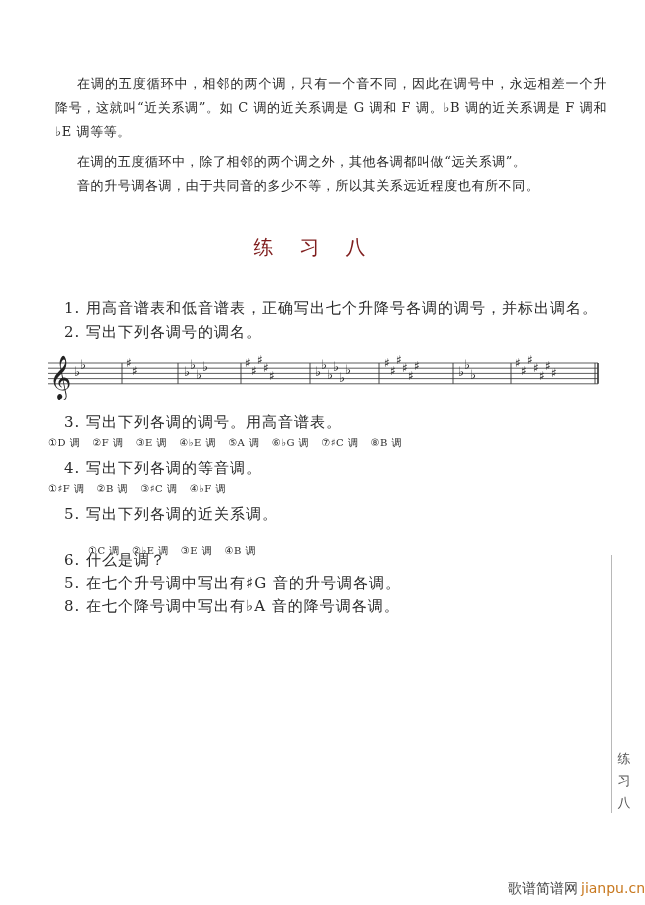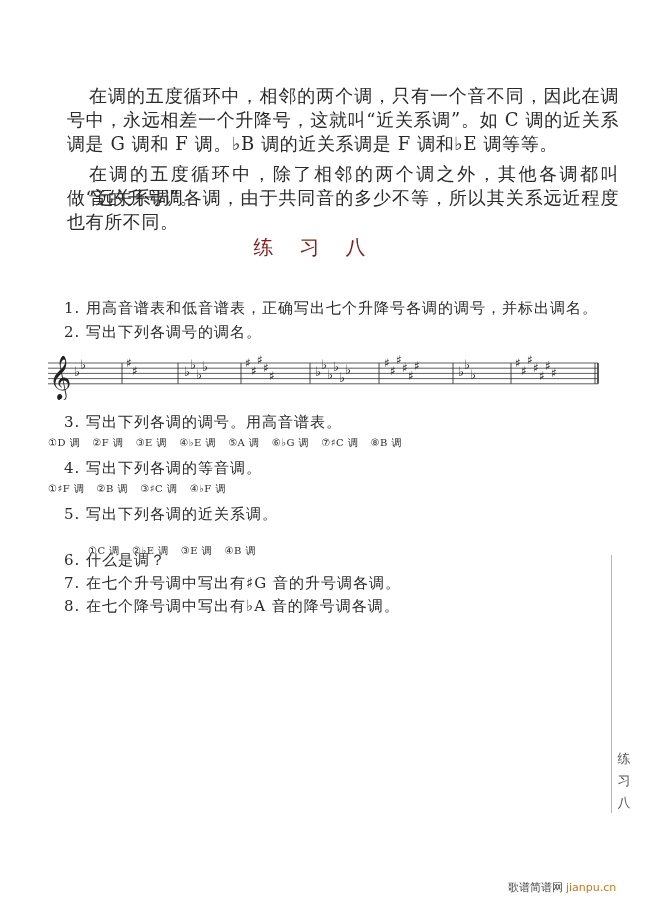--- a/index.html
+++ b/index.html
@@ -3,22 +3,22 @@
 <meta charset="utf-8">
 <style>
   html, body { margin: 0; padding: 0; background: #ffffff; }
   body {
     width: 645px; height: 905px; position: relative; overflow: hidden;
     font-family: "DejaVu Serif", "Liberation Serif", serif;
     color: #2a2a2a;
   }
   .para {
     position: absolute; left: 55px; width: 552px;
-    font-size: 18px; line-height: 24px; letter-spacing: 0.6px;
-    text-align: justify; margin: 12px;
+    font-size: 13px; line-height: 24px; letter-spacing: 0.6px;
+    text-align: justify; margin: 0;
   }
   .indent { text-indent: 22px; }
   .title {
     position: absolute; left: 0; width: 645px; top: 234px;
     text-align: center; font-size: 20px; letter-spacing: 26px;
     color: #7f1d1d;
   }
   .q {
     position: absolute; left: 64px; font-size: 15px; letter-spacing: 1px;
     white-space: nowrap; color: #2a2a2a;
@@ -26,21 +26,21 @@
   .opts { position: absolute; left: 48px; font-size: 10px; white-space: nowrap; }
   .opt { display: inline-block; margin-right: 9px; letter-spacing: 0.5px; }
   .staff-wrap { position: absolute; left: 48px; top: 352px; }
   .side-rule { position: absolute; left: 611px; top: 555px; width: 1px; height: 258px; background: #b8b8b8; }
   .side-label {
     position: absolute; left: 616px; top: 748px; width: 16px;
     font-size: 13px; line-height: 22px; color: #555; text-align: center;
   }
   .side-label span { display: block; }
   .watermark {
-    position: absolute; left: 508px; top: 880px; font-size: 11px; white-space: nowrap;
+    position: absolute; left: 508px; top: 880px; font-size: 14px; white-space: nowrap;
     font-family: "DejaVu Sans", sans-serif;
   }
   .wm-cn { color: #444; }
   .wm-url { color: #c8781e; margin-left: 3px; }
 </style>
 </head>
 <body>
 
 <p class="para indent" style="top:72px;">在调的五度循环中，相邻的两个调，只有一个音不同，因此在调号中，永远相差一个升降号，这就叫“近关系调”。如 C 调的近关系调是 G 调和 F 调。♭B 调的近关系调是 F 调和♭E 调等等。</p>
 <p class="para indent" style="top:150px;">在调的五度循环中，除了相邻的两个调之外，其他各调都叫做“远关系调”。</p>
@@ -128,21 +128,21 @@
 
 <div class="q" style="top:505px;">5. 写出下列各调的近关系调。</div>
 <div class="opts" style="top:544px;margin-left:40px;">
   <span class="opt">①C 调</span>
   <span class="opt">②♭E 调</span>
   <span class="opt">③E 调</span>
   <span class="opt">④B 调</span>
 </div>
 
 <div class="q" style="top:551px;">6. 什么是调？</div>
-<div class="q" style="top:574px;">7. 在七个升号调中写出有♯G 音的升号调各调。</div>
+<div class="q" style="top:574px;">5. 在七个升号调中写出有♯G 音的升号调各调。</div>
 <div class="q" style="top:597px;">8. 在七个降号调中写出有♭A 音的降号调各调。</div>
 
 <div class="side-rule"></div>
 <div class="side-label">
   <span>练</span>
   <span>习</span>
   <span>八</span>
 </div>
 
 <div class="watermark">

